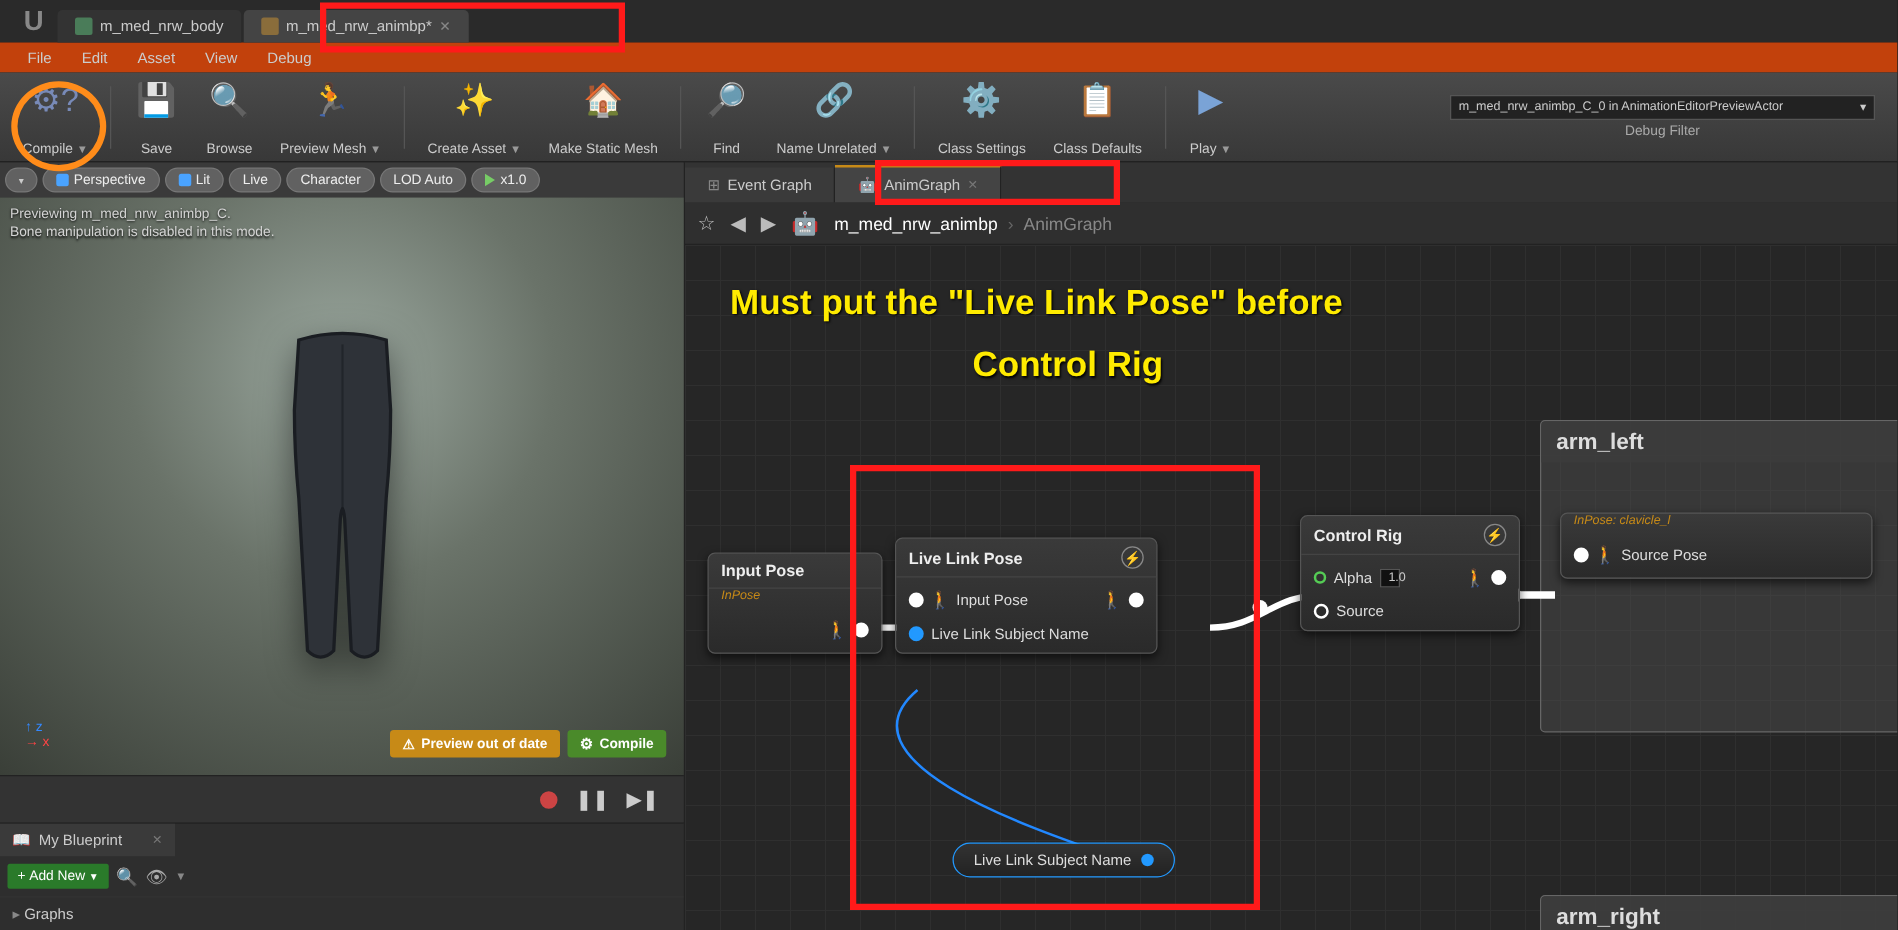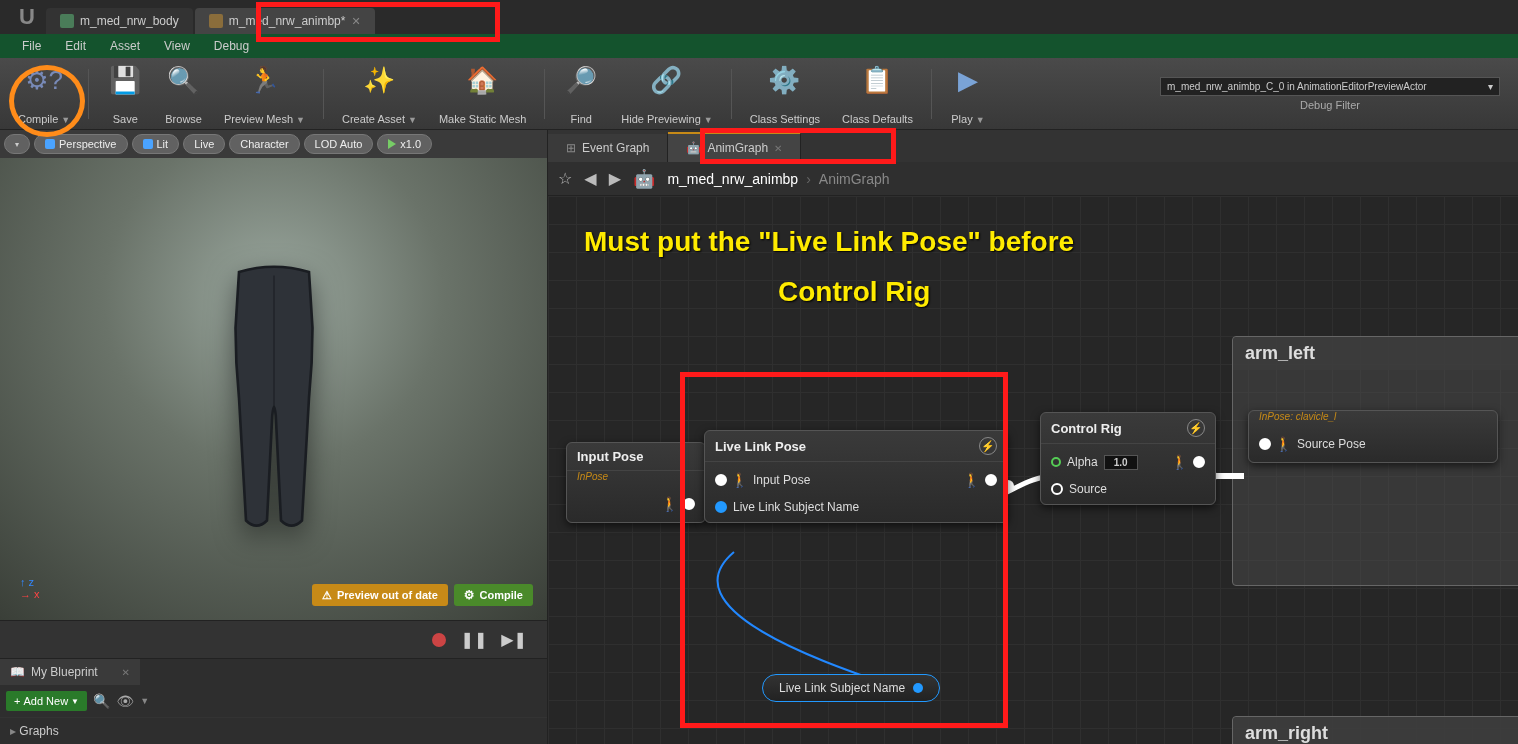--- a/index.html
+++ b/index.html
@@ -9,21 +9,21 @@
 .top-tabs { height: 34px; background: #2a2a2a; display: flex; align-items: flex-end; padding-left: 8px; }
 .ue-logo { width:38px;height:34px;display:flex;align-items:center;justify-content:center;color:#888;font-size:22px;font-weight:bold;}
 .top-tab { display:flex;align-items:center;gap:6px;padding:6px 14px;background:#333;margin-right:2px;border-radius:4px 4px 0 0;color:#ccc;cursor:pointer;}
 .top-tab.active { background:#444; }
 .top-tab .close { color:#888;font-size:11px; }
 .tab-icon { width:14px;height:14px;display:inline-block;border-radius:2px;}
 .tab-icon.body { background:#4a7c59; }
 .tab-icon.anim { background:#8a6d3b; }
 
 
-.menubar { height:24px;background:#14532d;display:flex;align-items:center;padding-left:12px;gap:4px;}
+.menubar { height:24px;background:#c2410c;display:flex;align-items:center;padding-left:12px;gap:4px;}
 .menubar span { padding:3px 10px;color:#ccc;cursor:pointer; }
 
 
 .toolbar { height:72px;background:linear-gradient(#4a4a4a,#383838);display:flex;align-items:center;padding:4px 8px;gap:2px;border-bottom:1px solid #222;}
 .tool-btn { display:flex;flex-direction:column;align-items:center;justify-content:center;padding:2px 10px;color:#ccc;cursor:pointer;min-width:50px;}
 .tool-ico { width:36px;height:36px;display:flex;align-items:center;justify-content:center;font-size:26px;color:#788ab8;}
 .tool-lbl { font-size:11px;white-space:nowrap;margin-top:15px; }
 .tool-sep { width:1px;height:50px;background:#555;margin:0 6px; }
 .dd-arrow { font-size:9px;color:#999;margin-left:3px; }
 
@@ -97,21 +97,21 @@
 .node .body { padding:8px 10px;display:flex;flex-direction:column;gap:10px;}
 .node .sub { font-size:10px;color:#c78a17;font-style:italic;padding:0 10px 4px;}
 .row { display:flex;align-items:center;gap:6px;font-size:12px;color:#ddd;}
 .pin { width:12px;height:12px;border-radius:50%;border:2px solid #aaa;background:#222;}
 .pin.pose { border-color:#fff;background:#fff; }
 .pin.data { border-color:#29f;background:#29f; }
 .pin.alpha { border-color:#5c5;background:transparent;width:10px;height:10px;}
 .pin.open { background:transparent; }
 .man { width:14px;height:20px;color:#fff;display:inline-flex;align-items:center;justify-content:center;font-size:14px;}
 .spacer { flex:1; }
-.alpha-box { background:#111;border:1px solid #555;padding:1px 6px;font-size:10px;color:#ccc;width:34px;text-align:center;font-weight:bold;}
+.alpha-box { background:#111;border:1px solid #555;padding:1px 6px;font-size:10px;color:#ccc;width:16px;text-align:center;}
 
 .wire { position:absolute;pointer-events:none; }
 
 .var-pill { position:absolute;background:linear-gradient(#333,#222);border:1px solid #29f;border-radius:14px;padding:6px 16px;font-size:12px;color:#ddd;display:flex;align-items:center;gap:8px;}
 .var-pill .dot { width:10px;height:10px;border-radius:50%;background:#29f; }
 
 .comment-box { position:absolute;background:rgba(80,80,80,.45);border:1px solid #666;border-radius:4px;}
 .comment-box .title { background:rgba(60,60,60,.9);padding:6px 12px;font-size:18px;color:#ddd;font-weight:600;border-radius:4px 4px 0 0;}
 
 
@@ -174,21 +174,21 @@
     <div class="tool-ico">🏠</div>
     <div class="tool-lbl">Make Static Mesh</div>
   </div>
   <div class="tool-sep"></div>
   <div class="tool-btn">
     <div class="tool-ico">🔎</div>
     <div class="tool-lbl">Find</div>
   </div>
   <div class="tool-btn">
     <div class="tool-ico">🔗</div>
-    <div class="tool-lbl"><span>Hide Previewing</span><span class="dd-arrow">▼</span></div>
+    <div class="tool-lbl"><span>Name Unrelated</span><span class="dd-arrow">▼</span></div>
   </div>
   <div class="tool-sep"></div>
   <div class="tool-btn">
     <div class="tool-ico">⚙️</div>
     <div class="tool-lbl">Class Settings</div>
   </div>
   <div class="tool-btn">
     <div class="tool-ico">📋</div>
     <div class="tool-lbl">Class Defaults</div>
   </div>
@@ -228,20 +228,24 @@
         </div>
       <div class="pill">
           <span>LOD Auto</span>
         </div>
       <div class="pill play">
           <span>x1.0</span>
         </div>
     </div>
 
     <div class="viewport">
+      <div class="vp-info">
+        <div>Previewing m_med_nrw_animbp_C.</div>
+        <div>Bone manipulation is disabled in this mode.</div>
+      </div>
       <div class="pants">
         <svg viewBox="0 0 100 160">
           <path d="M30 8 Q50 2 70 8 L72 40 Q72 60 70 80 L66 150 Q60 156 54 150 L51 90 Q50 80 49 90 L46 150 Q40 156 34 150 L30 80 Q28 60 28 40 Z" fill="#2e3238" stroke="#1a1d22" stroke-width="1.5"></path>
           <path d="M50 10 L50 85" stroke="#1a1d22" stroke-width="1" opacity=".6"></path>
         </svg>
       </div>
       <div class="axis">
         <div class="z">↑ <span>z</span></div>
         <div class="x">→ <span>x</span></div>
       </div>
@@ -337,21 +341,21 @@
         <div class="sub">InPose</div>
         <div class="body">
           <div class="row">
               <span class="spacer"></span>
               <span class="man">🚶</span>
               <span class="pin pose"></span>
             </div>
         </div>
       </div>
 
-      <div class="node" style="left:156px;top:234px;width:304px">
+      <div class="node" style="left:168px;top:234px;width:210px">
         <div class="hdr">
             <span>Live Link Pose</span>
             <span class="bolt">⚡</span>
           </div>
         <div class="body">
           <div class="row">
               <span class="pin pose"></span>
               <span class="man">🚶</span>
               <span>Input Pose</span>
               <span class="spacer"></span>

